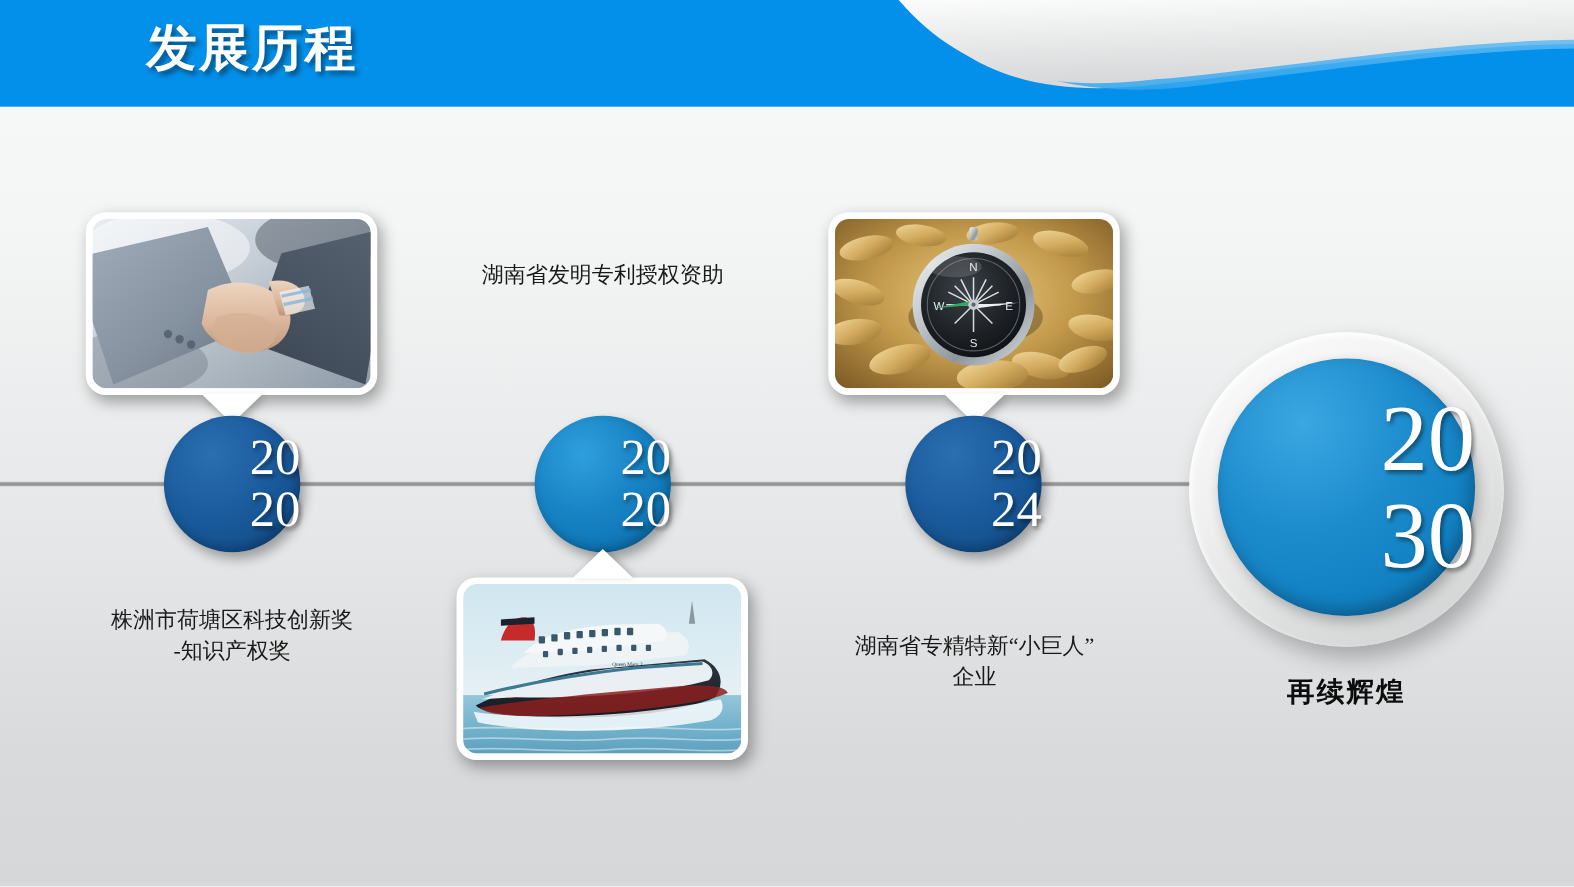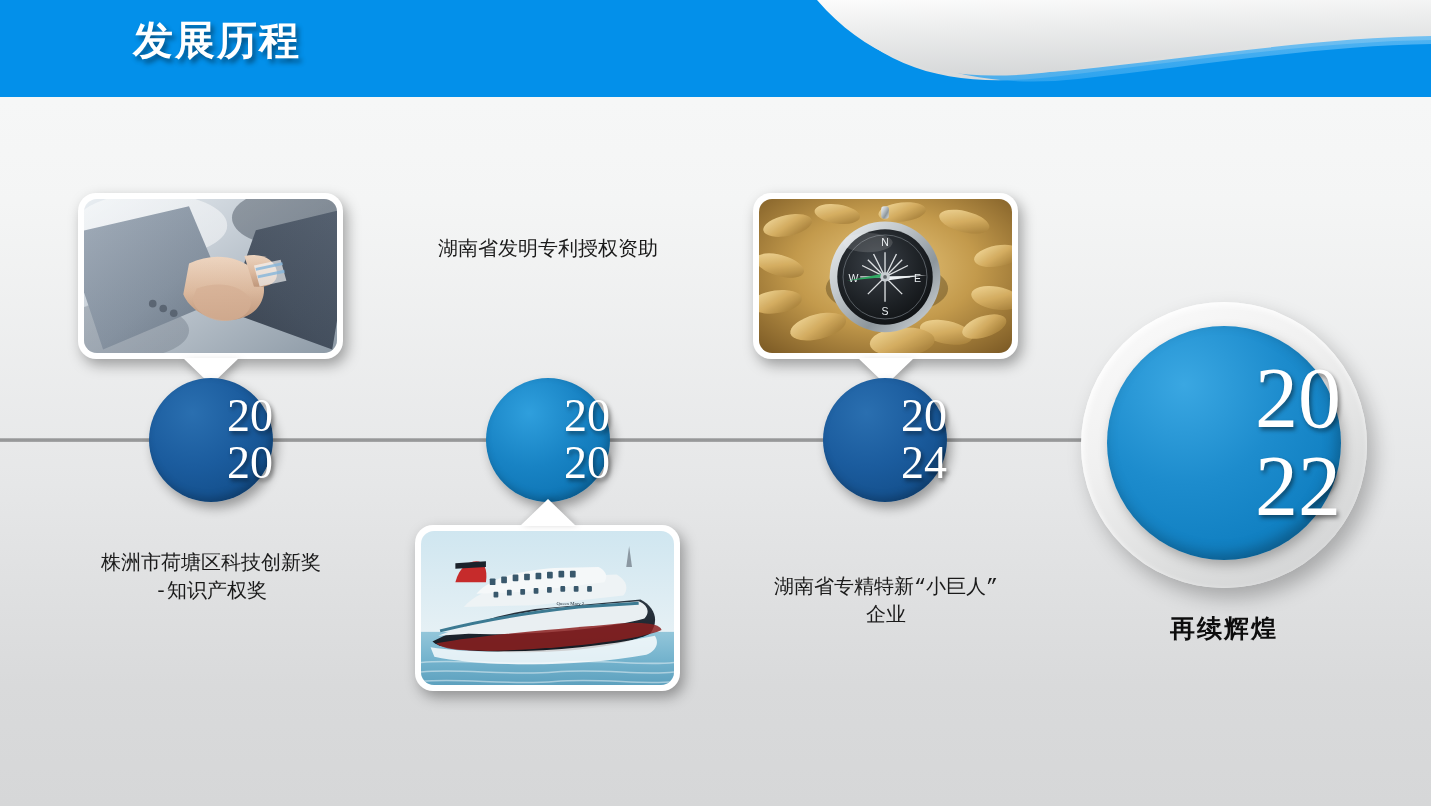--- a/index.html
+++ b/index.html
@@ -19,21 +19,21 @@
   .banner {
     position:absolute; top:0; left:0;
     width:1431px; height:97px;
     background:#0390ea;
     overflow:hidden;
   }
   .banner-swoosh { position:absolute; top:0; left:0; width:1431px; height:97px; }
   .banner-title {
     position:absolute;
     left:133px; top:13px;
-    font-size:40px;
+    font-size:46px;
     font-weight:bold;
     color:#ffffff;
     letter-spacing:2px;
     text-shadow:3px 4px 5px rgba(0,0,0,0.45);
     font-family:"DejaVu Sans","Liberation Sans",sans-serif;
     white-space:nowrap;
   }
 
   
   .timeline-line {
@@ -128,21 +128,21 @@
     filter:drop-shadow(2px -1px 3px rgba(0,0,0,0.18));
   }
 
   
   .caption {
     position:absolute;
     text-align:center;
     color:#1a1a1a;
     font-size:20px;
     line-height:1.42;
-    font-family:Liberation Mono, monospace;
+    font-family:Liberation Serif, serif;
     white-space:pre-line;
   }
   .caption-final {
     position:absolute;
     text-align:center;
     color:#0d0d0d;
     font-size:25px;
     font-weight:bold;
     letter-spacing:2px;
     font-family:"DejaVu Sans","Liberation Sans",sans-serif;
@@ -368,19 +368,19 @@
     <span class="yr-line">24</span>
   </div>
 
   <div class="caption" style="left:736px; top:574px; width:300px;">湖南省专精特新“小巨人”
 企业</div>
 
   <div class="node-big-wrap">
     <div class="node-big-ring"></div>
     <div class="year-node node-big">
       <span class="yr-line">20</span>
-      <span class="yr-line">22</span>
+      <span class="yr-line">30</span>
     </div>
   </div>
 
   <div class="caption-final" style="left:1084px; top:612px; width:280px;">再续辉煌</div>
 
 </div>
 
 </body></html>

